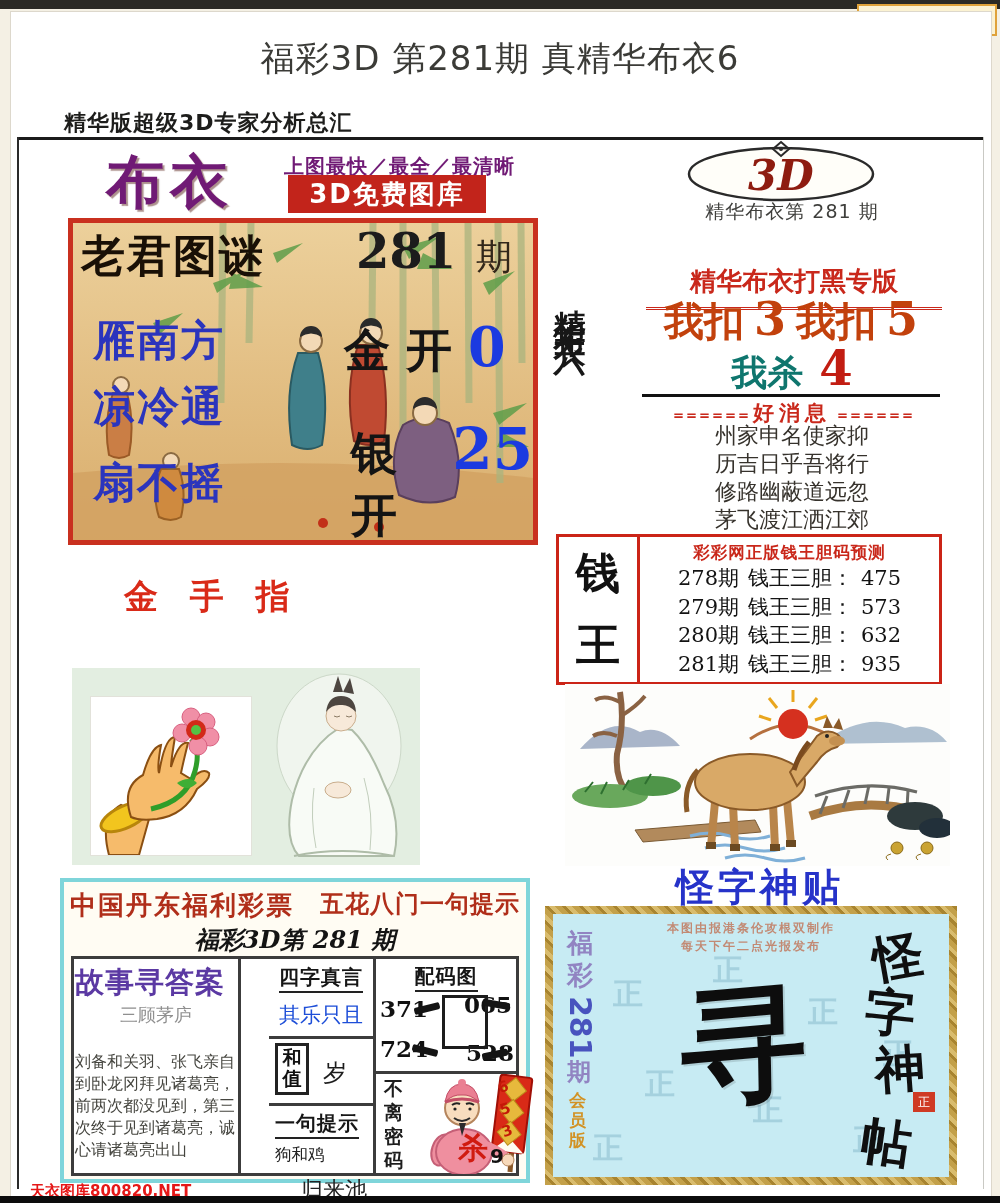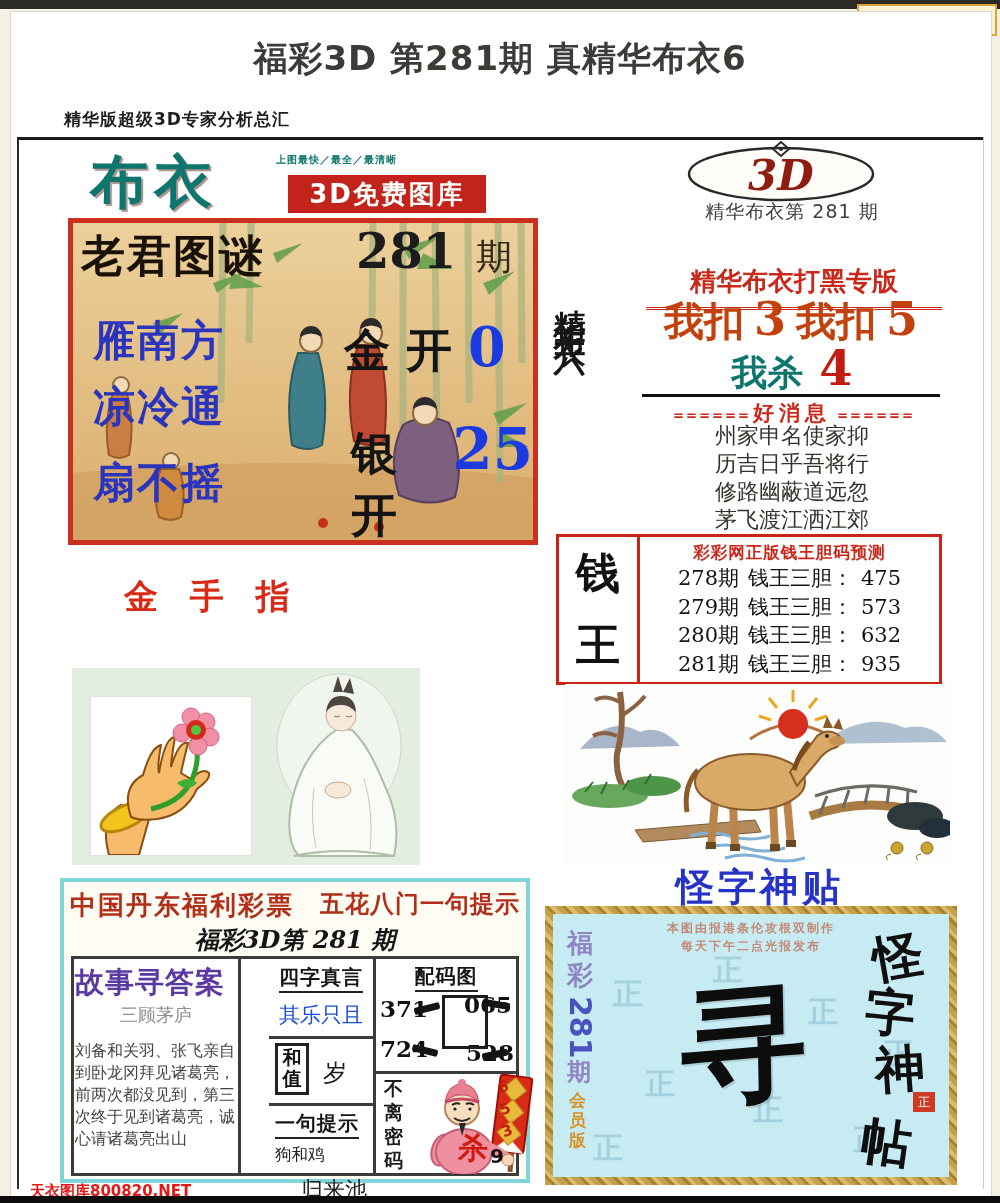--- a/index.html
+++ b/index.html
@@ -4,29 +4,29 @@
 <style>
   html,body{margin:0;padding:0;background:#f4f0e4;font-family:"DejaVu Sans",sans-serif;}
   #stage{position:relative;width:1000px;height:1203px;background:#f4f0e4;overflow:hidden;}
   .abs{position:absolute;}
   .serif{font-family:"DejaVu Serif",serif;}
   
   .topbar{left:0;top:0;width:1000px;height:9px;background:#2b2a25;}
   .wm-box{left:857px;top:4px;width:136px;height:28px;background:#fbf2d2;border:2px solid #dfa23a;
           color:#df9d42;font-size:17px;font-weight:700;text-align:center;line-height:28px;}
   .panel{left:10px;top:11px;width:980px;height:1186px;background:#ffffff;border:1px solid #ddd8cc;}
-  .main-title{left:0;top:36px;width:1000px;text-align:center;font-size:34px;font-weight:700;color:#3b3b37;letter-spacing:1px;}
-  .sec-header{left:64px;top:108px;font-size:17px;font-weight:900;color:#1d1d1b;letter-spacing:1px;}
+  .main-title{left:0;top:36px;width:1000px;text-align:center;font-size:34px;font-weight:400;color:#3b3b37;letter-spacing:1px;}
+  .sec-header{left:64px;top:108px;font-size:22px;font-weight:900;color:#1d1d1b;letter-spacing:1px;}
   .hline{left:17px;top:137px;width:967px;height:3px;background:#1b1b1b;}
   .vline-l{left:17px;top:137px;width:2px;height:1052px;background:#2a2a2a;}
   .vline-r{left:983px;top:137px;width:1px;height:1052px;background:#c9c9c4;}
   
-  .buyi-name{left:90px;top:144px;font-size:58px;font-weight:900;color:#0f766e;letter-spacing:6px;
+  .buyi-name{left:106px;top:144px;font-size:58px;font-weight:900;color:#701a75;letter-spacing:6px;
              text-shadow:2px 2px 1px rgba(70,10,0,.45);}
-  .buyi-tag{left:276px;top:153px;font-size:10px;font-weight:900;color:#0f766e;letter-spacing:1px;}
+  .buyi-tag{left:284px;top:153px;font-size:20px;font-weight:900;color:#701a75;letter-spacing:1px;}
   .buyi-lib{left:288px;top:175px;width:198px;height:38px;background:#c2241b;color:#fff;font-size:26px;
             font-weight:900;text-align:center;line-height:38px;letter-spacing:2px;}
   
   .laojun{left:68px;top:218px;width:460px;height:317px;border:5px solid #c9301f;
           background:linear-gradient(#ecd09b,#d9ad6c);overflow:hidden;}
   .lj-title{left:8px;top:4px;font-size:44px;font-weight:900;color:#191006;letter-spacing:2px;}
   .lj-issue{left:283px;top:0px;font-size:48px;font-weight:900;color:#1c1c1c;}
   .lj-suffix{left:403px;top:10px;font-size:36px;color:#32271a;}
   .lj-clue{left:20px;font-size:42px;font-weight:900;color:#2b34bd;letter-spacing:2px;}
   .lj-row{display:flex;align-items:baseline;margin-left:28px;}
@@ -74,21 +74,21 @@
   .dd-hl{font-size:26px;font-weight:900;color:#b02e1a;letter-spacing:2px;font-family:"DejaVu Serif",serif;}
   .dd-hr{font-size:24px;font-weight:900;color:#b02e1a;letter-spacing:1px;font-family:"DejaVu Serif",serif;}
   .dd-issue{left:0;top:42px;width:100%;text-align:center;font-size:24px;font-weight:900;font-style:italic;
             color:#141414;font-family:"DejaVu Serif",serif;}
   .dd-table{left:7px;top:74px;width:442px;height:214px;border:3px solid #3c3c3c;display:flex;background:#fff;}
   .dd-c1{width:162px;padding:4px 1px;}
   .dd-c2{width:104px;border-left:3px solid #3c3c3c;padding-left:28px;}
   .dd-c3{flex:1;border-left:3px solid #3c3c3c;}
   .story-t{font-size:29px;font-weight:900;color:#5b39a3;letter-spacing:1px;}
   .story-s{font-size:18px;color:#8f8f8f;text-align:center;margin-top:0px;}
-  .story-b{margin-top:13px;font-size:16px;color:#45453f;line-height:22px;font-family:"DejaVu Serif",serif;}
+  .story-b{margin-top:24px;font-size:16px;color:#45453f;line-height:22px;font-family:"DejaVu Serif",serif;}
   .cell-t{display:inline-block;font-size:20px;font-weight:900;color:#161616;border-bottom:2.5px solid #222;
           letter-spacing:1px;}
   .c2r1{height:72px;border-bottom:3px solid #3c3c3c;text-align:center;padding-top:5px;}
   .c2r1 .val{font-size:21px;margin-top:8px;font-family:"DejaVu Serif",serif;color:#1d4ed8;}
   .c2r2{height:56px;border-bottom:3px solid #3c3c3c;display:flex;padding:4px 6px;}
   .hz-box{border:3px solid #222;width:28px;text-align:center;padding:1px 0;height:44px;}
   .hz-box div{font-size:19px;font-weight:900;line-height:21px;color:#111;}
   .hz-val{font-size:24px;margin-left:14px;margin-top:14px;font-family:"DejaVu Serif",serif;color:#1c1c1c;}
   .c2r3{padding:4px 6px;text-align:left;}
   .c2r3 .l1{font-size:16.5px;margin-top:5px;font-family:"DejaVu Serif",serif;color:#222;}

